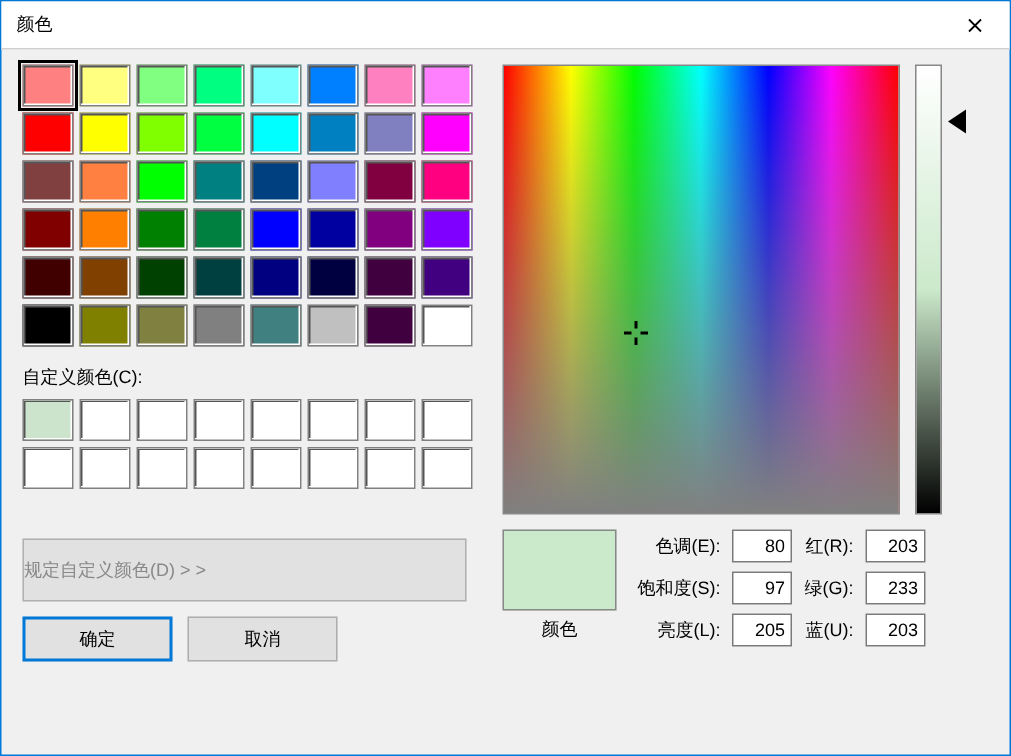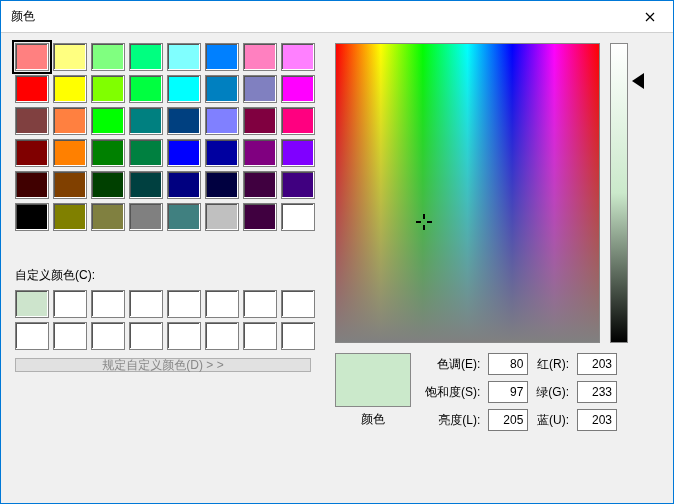--- a/index.html
+++ b/index.html
@@ -63,26 +63,26 @@
   }
   .custom-swatch {
     width: 34px; height: 28px;
     background: #fff;
     border: 1px solid #808080;
     box-shadow: inset -1px -1px 0 #fff, inset 1px 1px 0 #555;
     cursor: pointer;
   }
   .custom-swatch.filled { background: #cde4cc; }
   .define-btn {
-    margin-top: 8px;
-    height: 14px;
+    margin-top: 33px;
+    height: 42px;
     border: 1px solid #b0b0b0;
     background: #e1e1e1;
     color: #888;
-    display: flex; align-items: center; justify-content: center;
+    display: flex; align-items: center; justify-content: flex-start;
     width: 296px;
   }
   .bottom-btns {
     margin-top: 10px;
     display: flex; gap: 10px;
   }
   .btn {
     height: 30px; width: 100px;
     border: 1px solid #adadad;
     background: #e1e1e1;
@@ -224,21 +224,21 @@
           <div class="swatch" style="background: rgb(0, 0, 0);"></div>
           <div class="swatch" style="background: rgb(128, 128, 0);"></div>
           <div class="swatch" style="background: rgb(128, 128, 64);"></div>
           <div class="swatch" style="background: rgb(128, 128, 128);"></div>
           <div class="swatch" style="background: rgb(64, 128, 128);"></div>
           <div class="swatch" style="background: rgb(192, 192, 192);"></div>
           <div class="swatch" style="background: rgb(64, 0, 64);"></div>
           <div class="swatch" style="background: rgb(255, 255, 255);"></div>
         </div>
 
-      <div class="section-label" style="margin-top:36px">自定义颜色(C):</div>
+      <div class="section-label" style="margin-top:12px">自定义颜色(C):</div>
       <div class="custom-grid" id="custom-grid">
           <div class="custom-swatch filled"></div>
           <div class="custom-swatch"></div>
           <div class="custom-swatch"></div>
           <div class="custom-swatch"></div>
           <div class="custom-swatch"></div>
           <div class="custom-swatch"></div>
           <div class="custom-swatch"></div>
           <div class="custom-swatch"></div>
           <div class="custom-swatch"></div>
@@ -248,20 +248,28 @@
           <div class="custom-swatch"></div>
           <div class="custom-swatch"></div>
           <div class="custom-swatch"></div>
           <div class="custom-swatch"></div>
         </div>
 
       <div class="define-btn">
         <span>规定自定义颜色(D) &gt; &gt;</span>
       </div>
 
+      <div class="bottom-btns">
+        <div class="btn primary">
+            <span>确定</span>
+          </div>
+        <div class="btn">
+            <span>取消</span>
+          </div>
+      </div>
     </div>
 
     <div class="right">
       <div class="picker-row">
         <div class="gradient-area">
           <div class="crosshair"></div>
         </div>
         <div class="lum-strip-wrap">
           <div class="lum-strip"></div>
           <div class="lum-arrow"></div>

